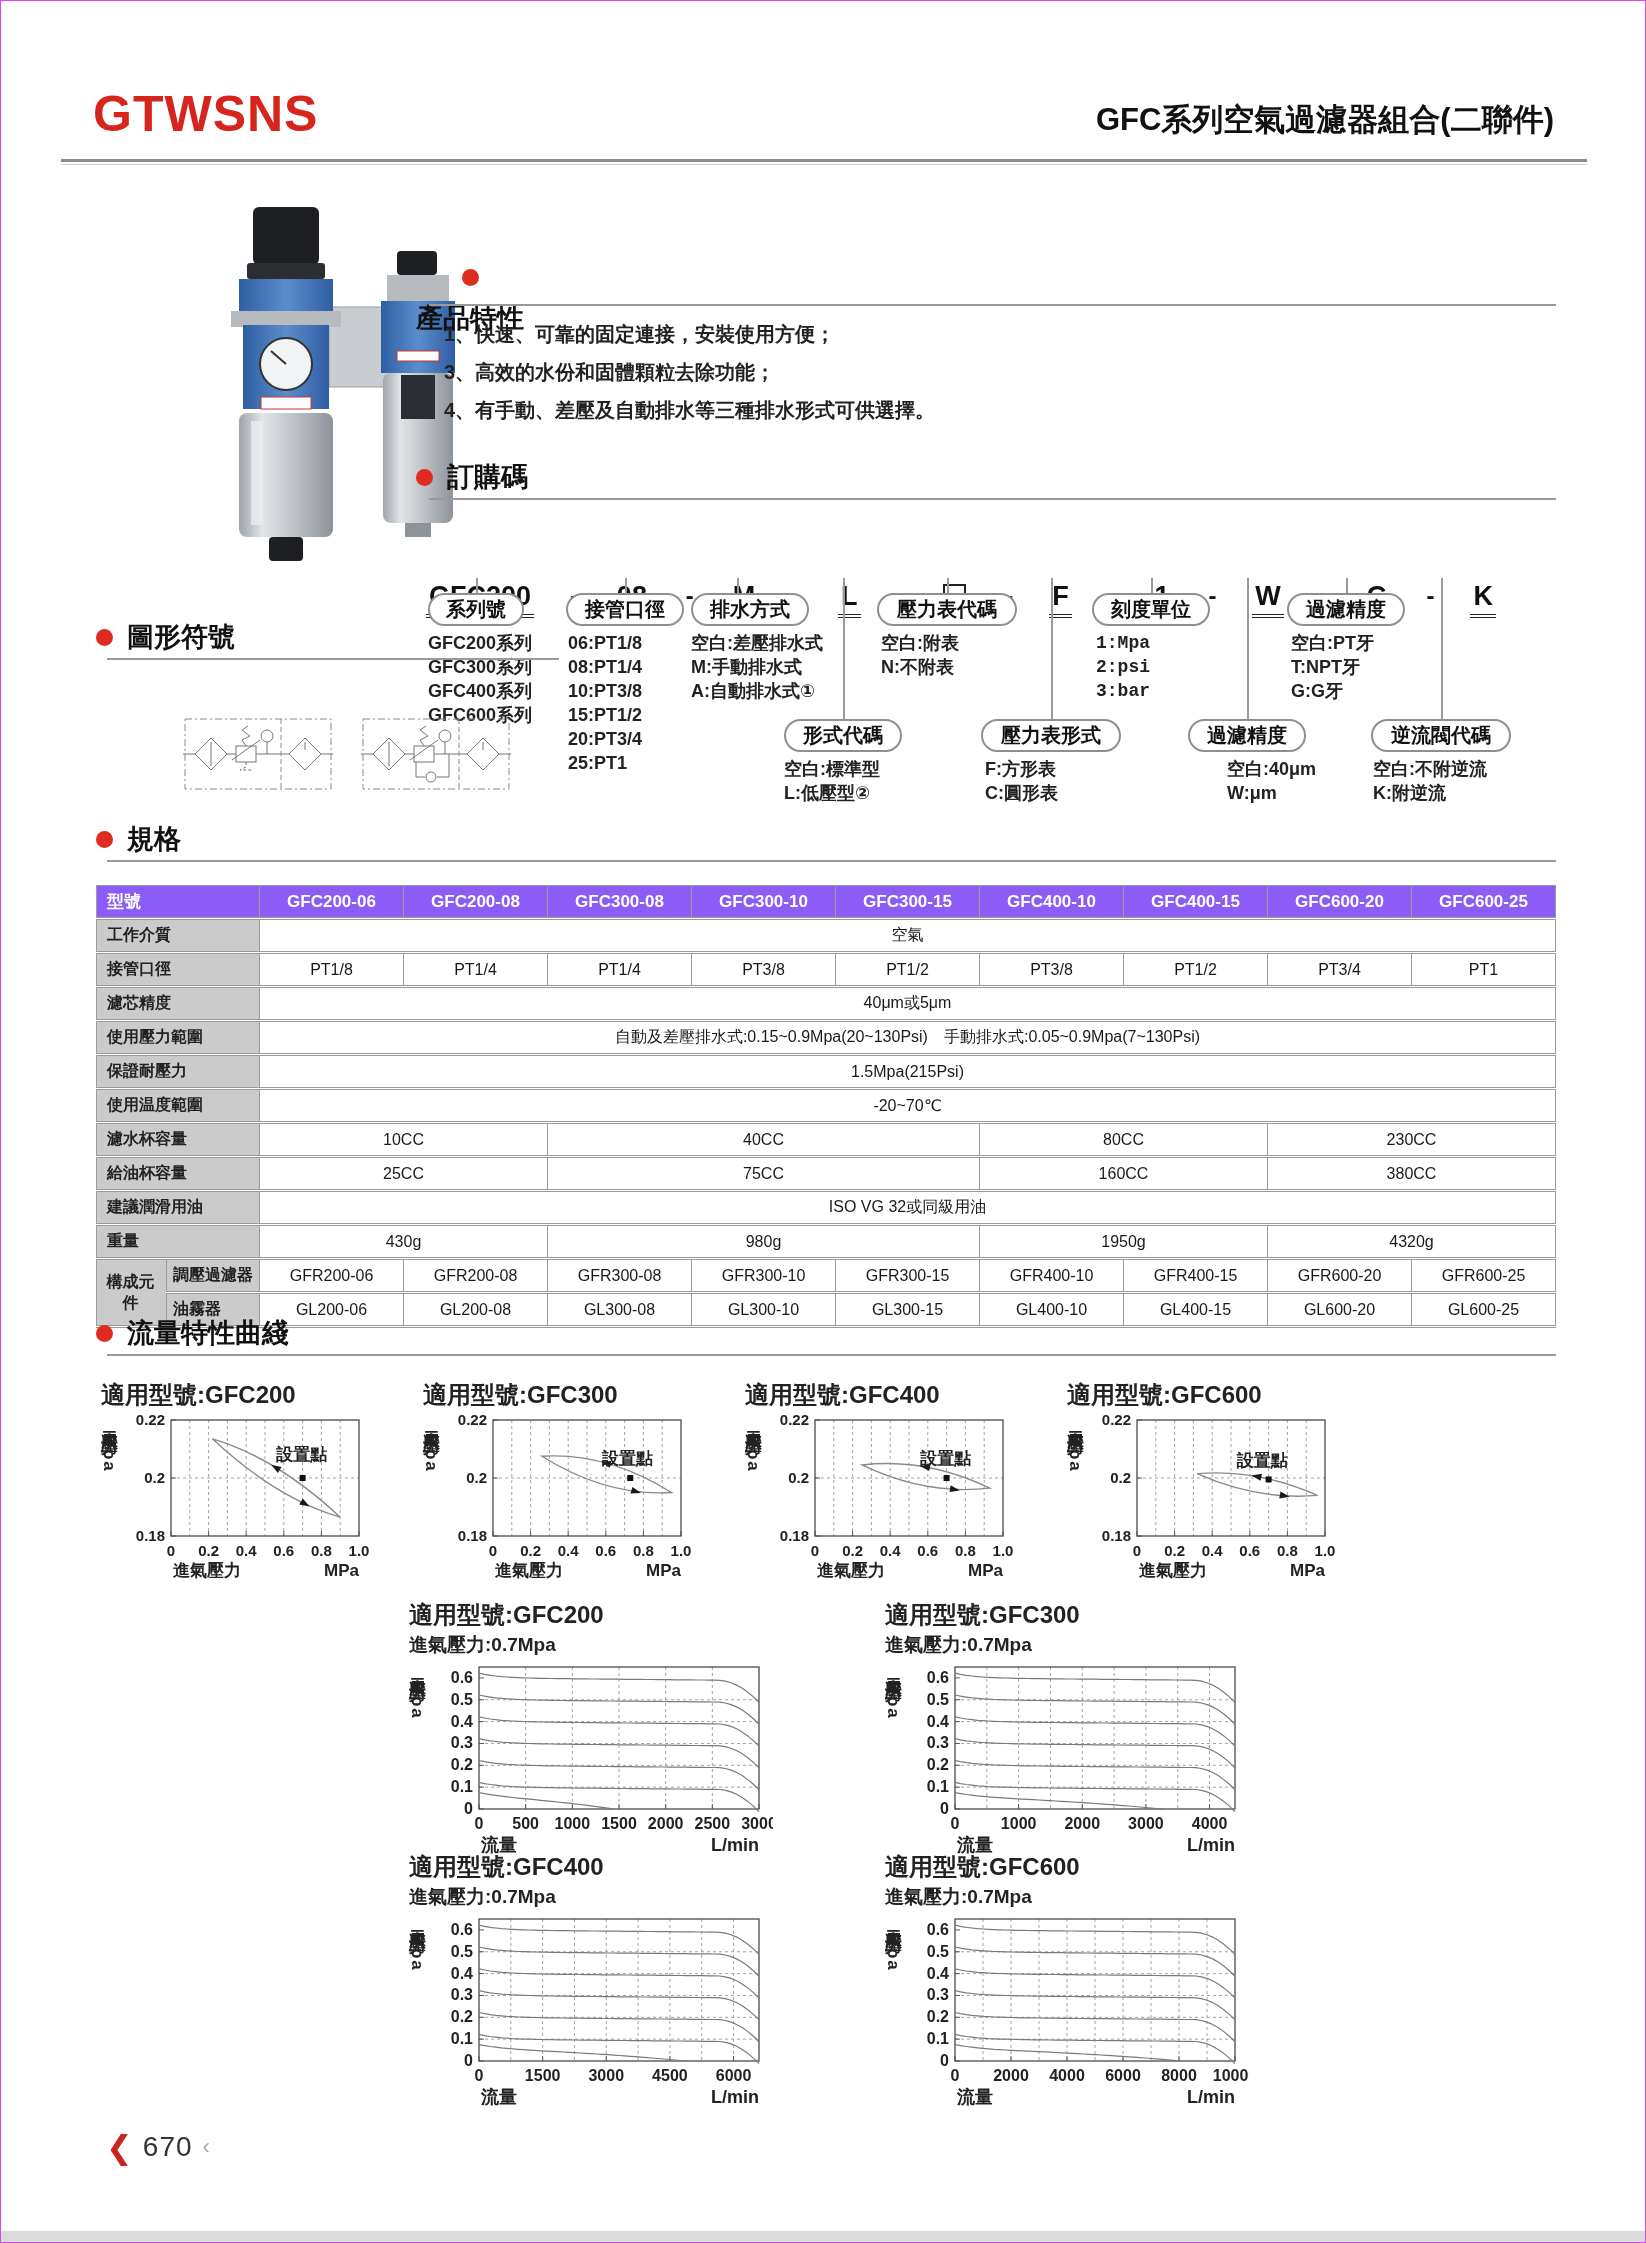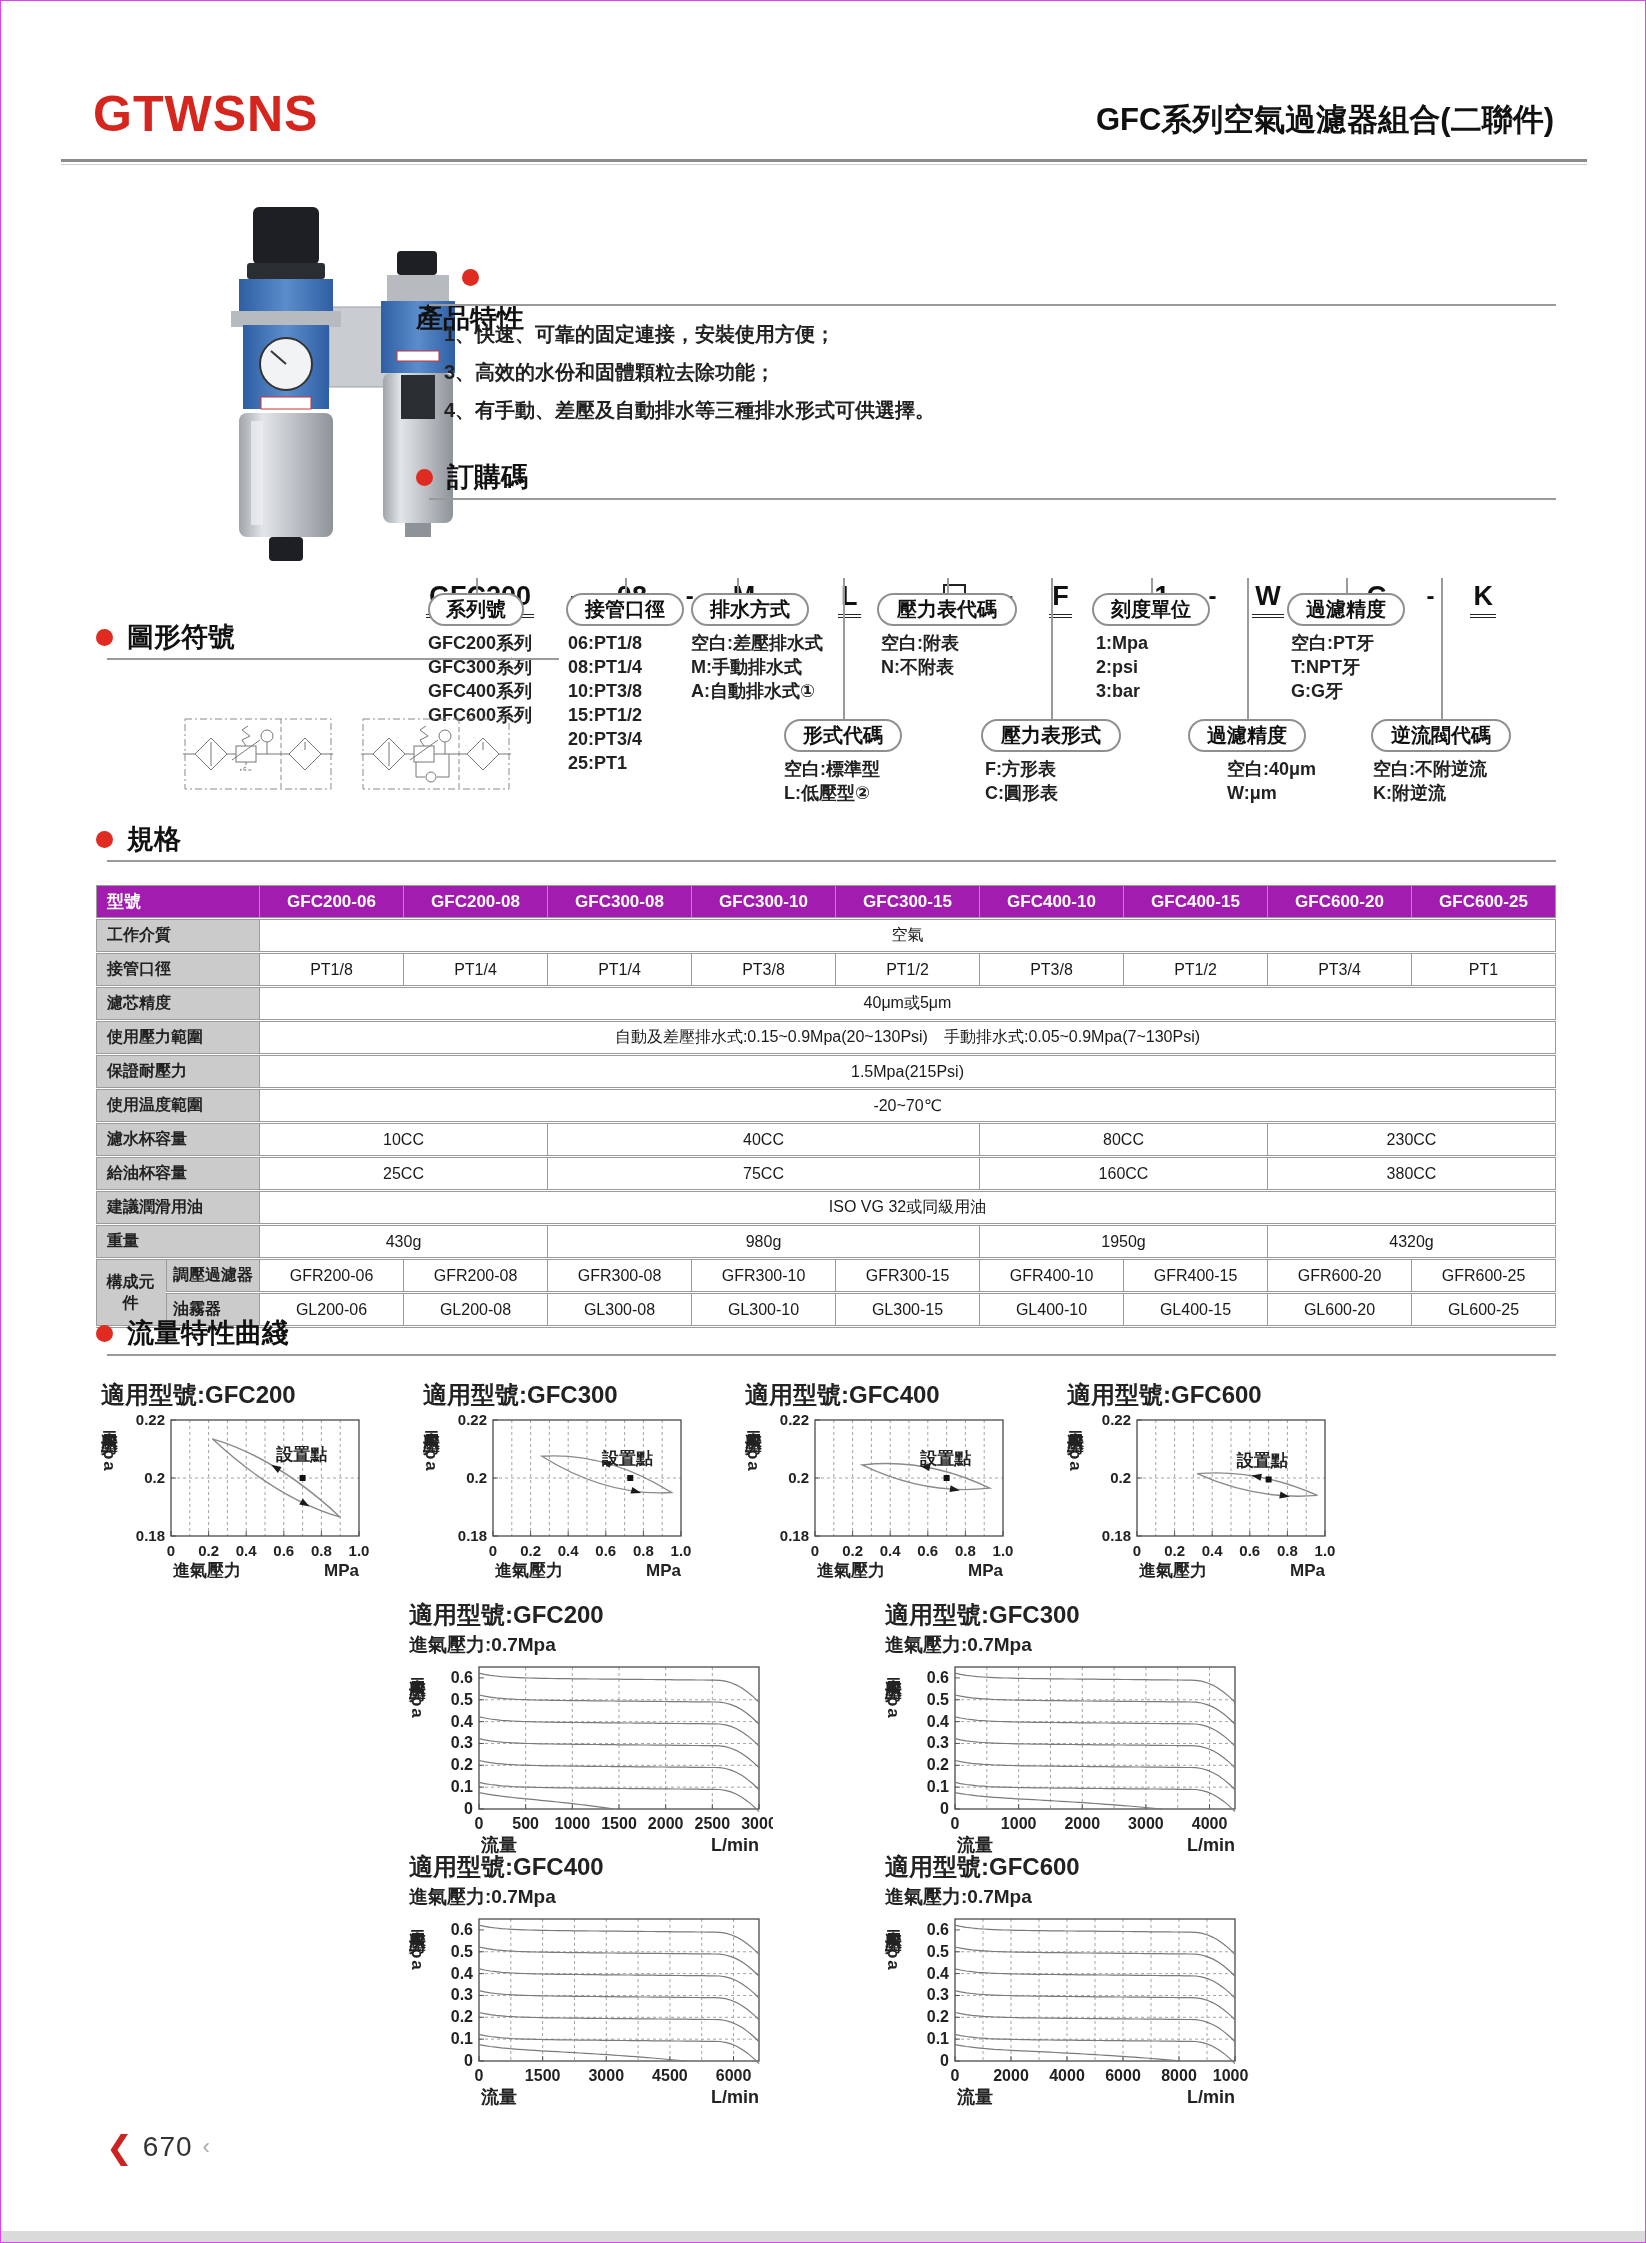--- a/index.html
+++ b/index.html
@@ -32,32 +32,32 @@
   .cn5{left:1150px;top:577px;height:15px;} .cn6{left:1345px;top:577px;height:15px;}
   .cn7{left:842px;top:577px;height:141px;} .cn8{left:1050px;top:577px;height:141px;}
   .cn9{left:1246px;top:577px;height:141px;}.cn10{left:1440px;top:577px;height:141px;}
   .bubble{top:592px;height:33px;line-height:29px;border:2px solid #8f8f8f;border-radius:17px;text-align:center;
           font-size:20px;font-weight:bold;background:#fff;box-sizing:border-box;color:#111;}
   .b2{top:718px;}
   .b-t0{left:427px;width:96px;} .b-t1{left:565px;width:118px;} .b-t2{left:690px;width:118px;}
   .b-t3{left:876px;width:140px;}.b-t4{left:1091px;width:118px;}.b-t5{left:1286px;width:118px;}
   .b-b0{left:783px;width:118px;}.b-b1{left:980px;width:140px;}.b-b2{left:1187px;width:118px;}.b-b3{left:1370px;width:140px;}
   .opts{top:630px;font-size:18px;line-height:24px;font-weight:600;color:#222;white-space:nowrap;}
-  .o-t0{left:427px;} .o-t1{left:567px;} .o-t2{left:690px;} .o-t3{left:880px;} .o-t4{left:1095px;} .o-t5{left:1290px;}
+  .o-t0{left:427px;} .o-t1{left:567px;} .o-t2{left:690px;} .o-t3{left:880px;} .o-t4{left:1095px;font-family:Liberation Mono, monospace;} .o-t5{left:1290px;}
   .opts2{top:756px;}
   .o-b0{left:783px;} .o-b1{left:984px;} .o-b2{left:1190px;margin-left:36px;} .o-b3{left:1372px;}
   
   .gs1{left:182px;top:712px;} .gs2{left:360px;top:712px;}
   
   .photo{left:190px;top:198px;}
   
   #specs-table{position:absolute;left:95px;top:884px;border-collapse:collapse;table-layout:fixed;width:1460px;font-size:16px;}
   #specs-table th,#specs-table td{border:1px solid #9b9b9b;height:31px;padding:0 4px;text-align:center;overflow:hidden;}
   #specs-table tbody tr{border-top:3px double #9b9b9b;border-bottom:3px double #9b9b9b;}
-  #specs-table thead th{background:#a21caf;color:#fff;font-size:17px;font-weight:bold;}
+  #specs-table thead th{background:#8b5cf6;color:#fff;font-size:17px;font-weight:bold;}
   #specs-table thead th.modelcol{text-align:left;padding-left:10px;}
   .lblcell{background:#cbcbcb;text-align:left !important;padding-left:10px !important;font-weight:bold;color:#222;}
   .grpcell{text-align:center !important;padding-left:2px !important;}
   .subcell{padding-left:6px !important;}
   
   .chart{position:absolute;}
   .cs0{left:100px;top:1378px;} .cs1{left:422px;top:1378px;} .cs2{left:744px;top:1378px;} .cs3{left:1066px;top:1378px;}
   .cl0{left:408px;top:1598px;} .cl1{left:884px;top:1598px;} .cl2{left:408px;top:1850px;} .cl3{left:884px;top:1850px;}
   .chart-title{font-size:24px;font-weight:bold;color:#222;}
   .chart-sub{font-size:19px;font-weight:bold;color:#222;margin-top:1px;}

